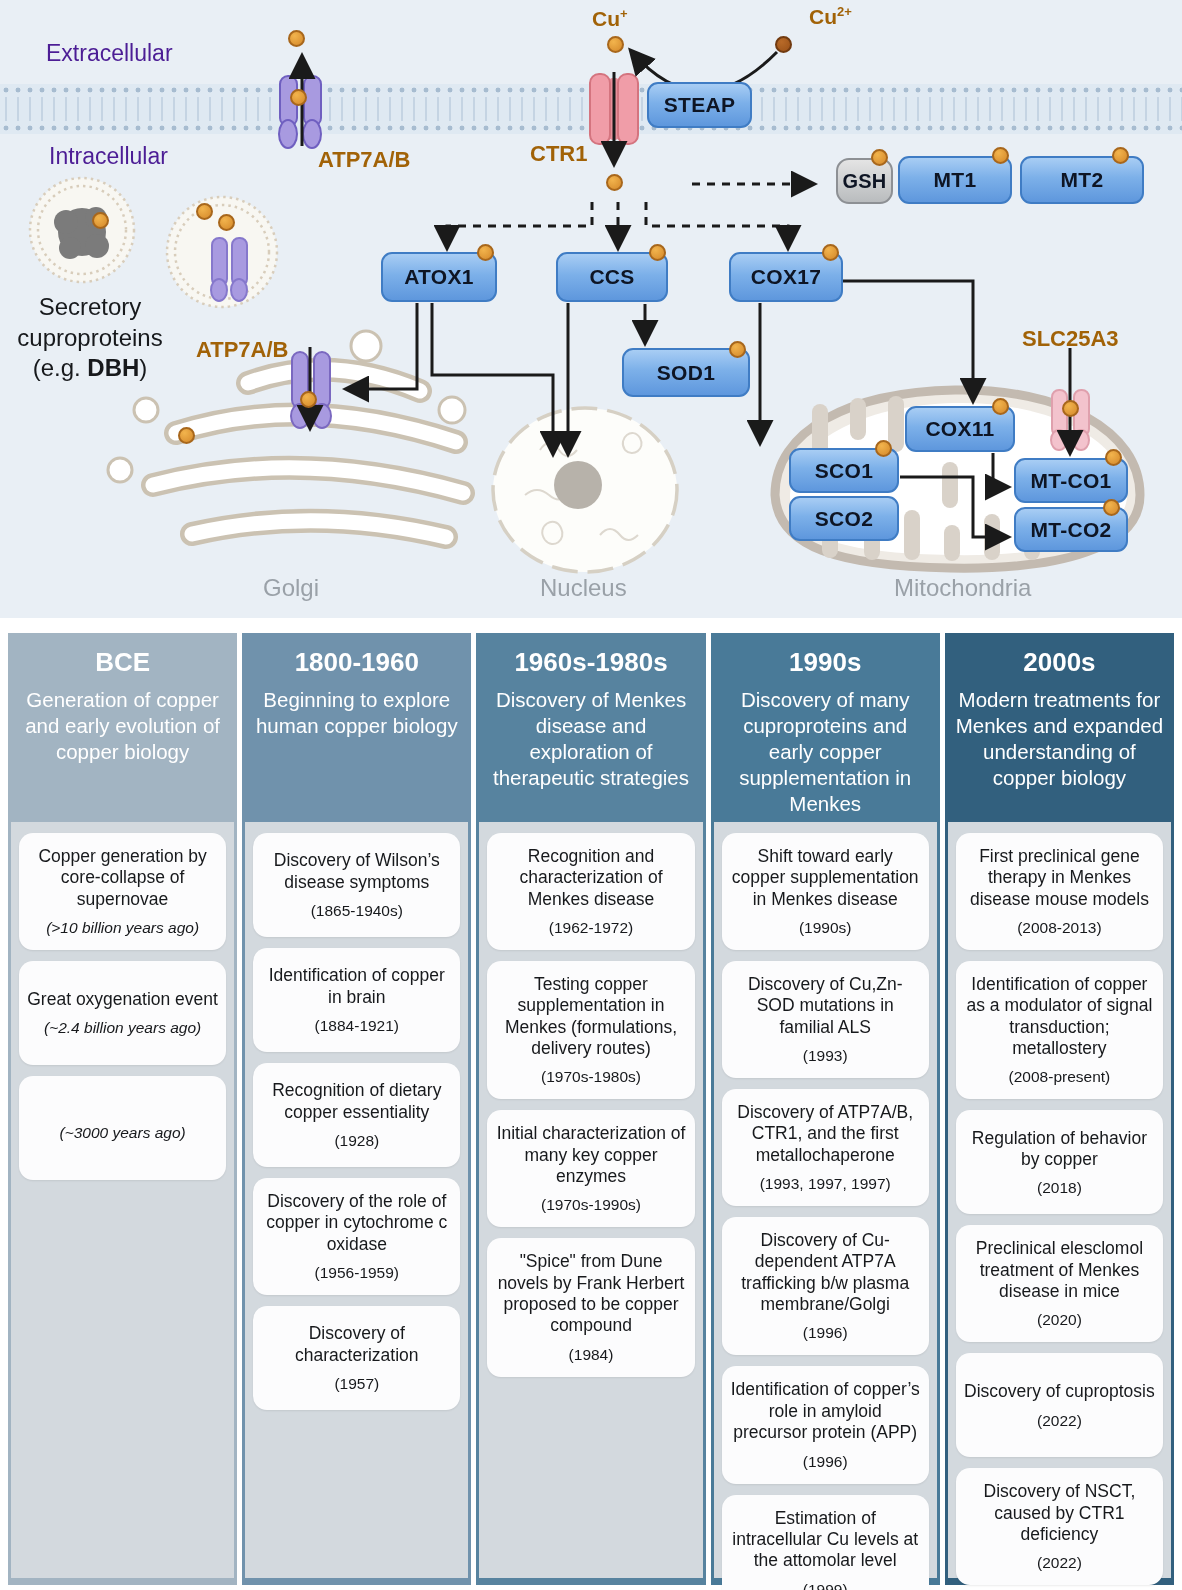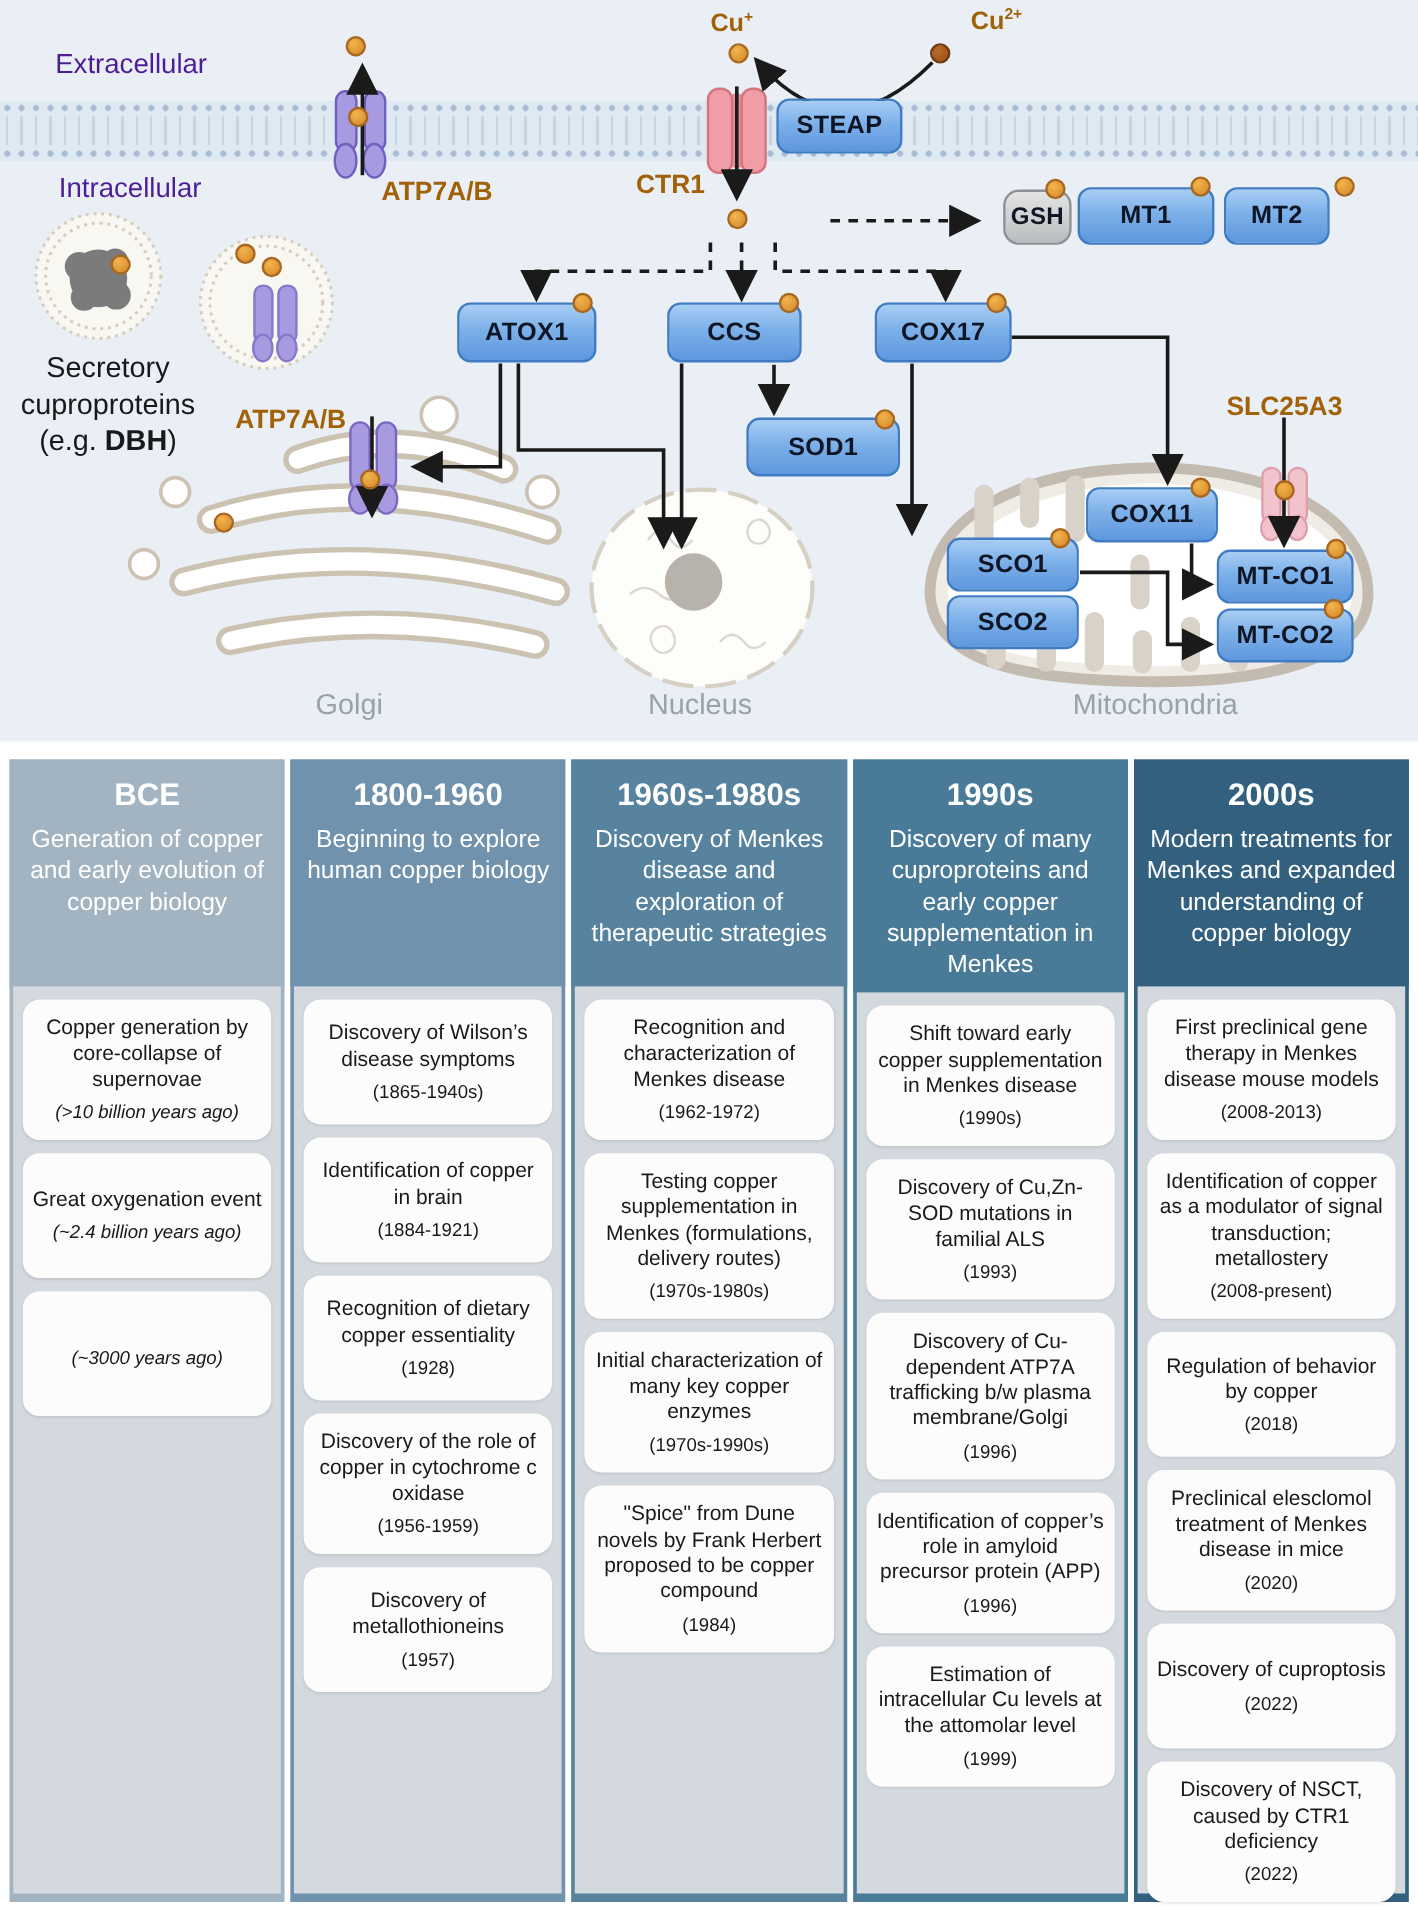--- a/index.html
+++ b/index.html
@@ -162,21 +162,21 @@
         <path d="M 692 184 L 812 184" marker-end="url(#ah)"></path>
         <path d="M 592 202 L 592 226 L 447 226 L 447 246" marker-end="url(#ah)"></path>
         <path d="M 618 202 L 618 246" marker-end="url(#ah)"></path>
         <path d="M 646 202 L 646 226 L 788 226 L 788 246" marker-end="url(#ah)"></path>
       </g>
     </svg>
 
     <div class="pbox" style="left:647px;top:82px;width:105px;height:46px">STEAP</div>
     <div class="pbox gray" style="left:836px;top:158px;width:57px;height:46px;font-size:20px">GSH</div>
     <div class="pbox" style="left:898px;top:156px;width:114px;height:48px">MT1</div>
-    <div class="pbox" style="left:1020px;top:156px;width:88px;height:48px">MT2</div>
+    <div class="pbox" style="left:1020px;top:156px;width:124px;height:48px">MT2</div>
     <div class="pbox" style="left:381px;top:252px;width:116px;height:50px">ATOX1</div>
     <div class="pbox" style="left:556px;top:252px;width:112px;height:50px">CCS</div>
     <div class="pbox" style="left:729px;top:252px;width:114px;height:50px">COX17</div>
     <div class="pbox" style="left:622px;top:348px;width:128px;height:49px">SOD1</div>
     <div class="pbox" style="left:905px;top:406px;width:110px;height:46px">COX11</div>
     <div class="pbox" style="left:789px;top:448px;width:110px;height:45px">SCO1</div>
     <div class="pbox" style="left:789px;top:496px;width:110px;height:45px">SCO2</div>
     <div class="pbox" style="left:1014px;top:458px;width:114px;height:45px">MT-CO1</div>
     <div class="pbox" style="left:1014px;top:507px;width:114px;height:45px">MT-CO2</div>
 
@@ -257,21 +257,21 @@
           </div>
           <div class="card">
             <div class="ctitle">Recognition of dietary copper essentiality</div>
             <div class="cyears">(1928)</div>
           </div>
           <div class="card">
             <div class="ctitle">Discovery of the role of copper in cytochrome c oxidase</div>
             <div class="cyears">(1956-1959)</div>
           </div>
           <div class="card">
-            <div class="ctitle">Discovery of metallothioneins</div>
+            <div class="ctitle">Discovery of characterization</div>
             <div class="cyears">(1957)</div>
           </div>
         </div>
     </div>
     <div class="tcol" style="--c: #57839f;">
       <div class="thead">
         <div class="era">1960s-1980s</div>
         <div class="subtitle">Discovery of Menkes disease and exploration of therapeutic strategies</div>
       </div>
       <div class="cards">
@@ -301,20 +301,24 @@
       <div class="cards">
           <div class="card">
             <div class="ctitle">Shift toward early copper supplementation in Menkes disease</div>
             <div class="cyears">(1990s)</div>
           </div>
           <div class="card">
             <div class="ctitle">Discovery of Cu,Zn-SOD mutations in familial ALS</div>
             <div class="cyears">(1993)</div>
           </div>
           <div class="card">
+            <div class="ctitle">Discovery of ATP7A/B, CTR1, and the first metallochaperone</div>
+            <div class="cyears">(1993, 1997, 1997)</div>
+          </div>
+          <div class="card">
             <div class="ctitle">Discovery of Cu-dependent ATP7A trafficking b/w plasma membrane/Golgi</div>
             <div class="cyears">(1996)</div>
           </div>
           <div class="card">
             <div class="ctitle">Identification of copper’s role in amyloid precursor protein (APP)</div>
             <div class="cyears">(1996)</div>
           </div>
           <div class="card">
             <div class="ctitle">Estimation of intracellular Cu levels at the attomolar level</div>
             <div class="cyears">(1999)</div>

